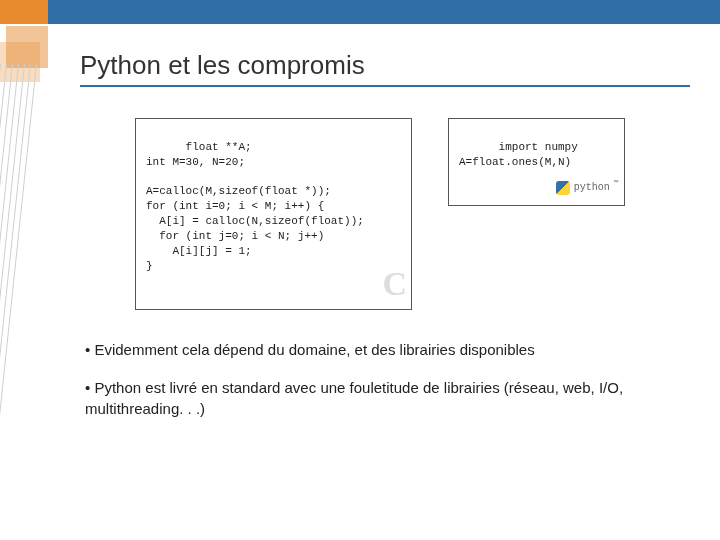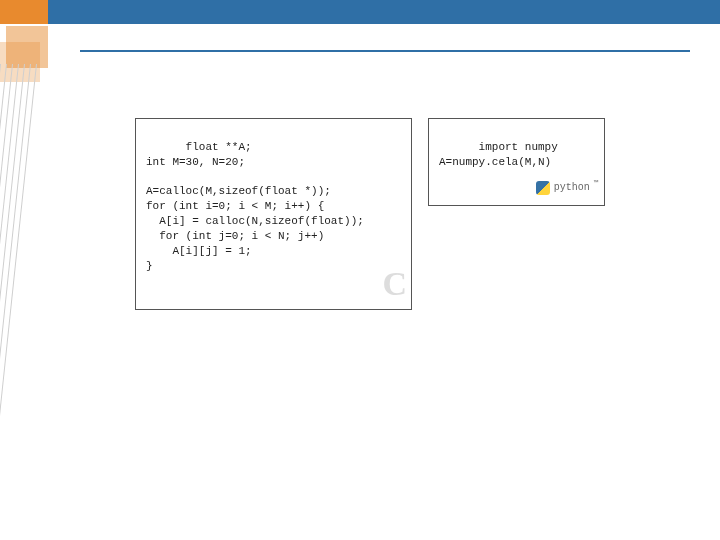--- a/index.html
+++ b/index.html
@@ -84,21 +84,21 @@
   .bullet {
     margin: 0 0 18px 0;
     line-height: 1.35;
   }
   .bullet::before {
     content: "• ";
   }
   .code-row {
     display: flex;
     align-items: flex-start;
-    gap: 16px;
+    gap: 36px;
     margin: 10px 0 30px 50px;
   }
   .code-box {
     border: 1px solid #555;
     padding: 6px 10px 6px 10px;
     font-family: "Courier New", monospace;
     font-size: 11px;
     line-height: 1.35;
     white-space: pre;
     position: relative;
@@ -147,20 +147,21 @@
     <div style="left:16px"></div>
     <div style="left:22px"></div>
     <div style="left:28px"></div>
     <div style="left:34px"></div>
     <div style="left:40px"></div>
     <div style="left:46px"></div>
   </div>
 </div>
 
 <div class="title-wrap">
+  <h1 class="title">Python et les compromis</h1>
   <hr class="title-rule">
 </div>
 
 <div class="content">
 
 
   <div class="code-row">
     <div class="code-box code-left">
       <span>float **A;
 int M=30, N=20;
@@ -168,24 +169,26 @@
 A=calloc(M,sizeof(float *));
 for (int i=0; i &lt; M; i++) {
   A[i] = calloc(N,sizeof(float));
   for (int j=0; i &lt; N; j++)
     A[i][j] = 1;
 }</span>
       <span class="watermark">C</span>
     </div>
     <div class="code-box code-right">
       <span>import numpy
-A=numpy.cela(M,N)</span>
+A=float.ones(M,N)</span>
       <span class="py-badge">
         <span class="logo"></span>
         <span>python</span>
         <span style="font-size:7px;position:relative;top:-4px">™</span>
       </span>
     </div>
   </div>
 
+  <p class="bullet">Evidemment cela dépend du domaine, et des librairies disponibles</p>
 
+  <p class="bullet">Python est livré en standard avec une fouletitude de librairies (réseau, web, I/O, multithreading. . .)</p>
 
 </div>
 
 </body></html>

